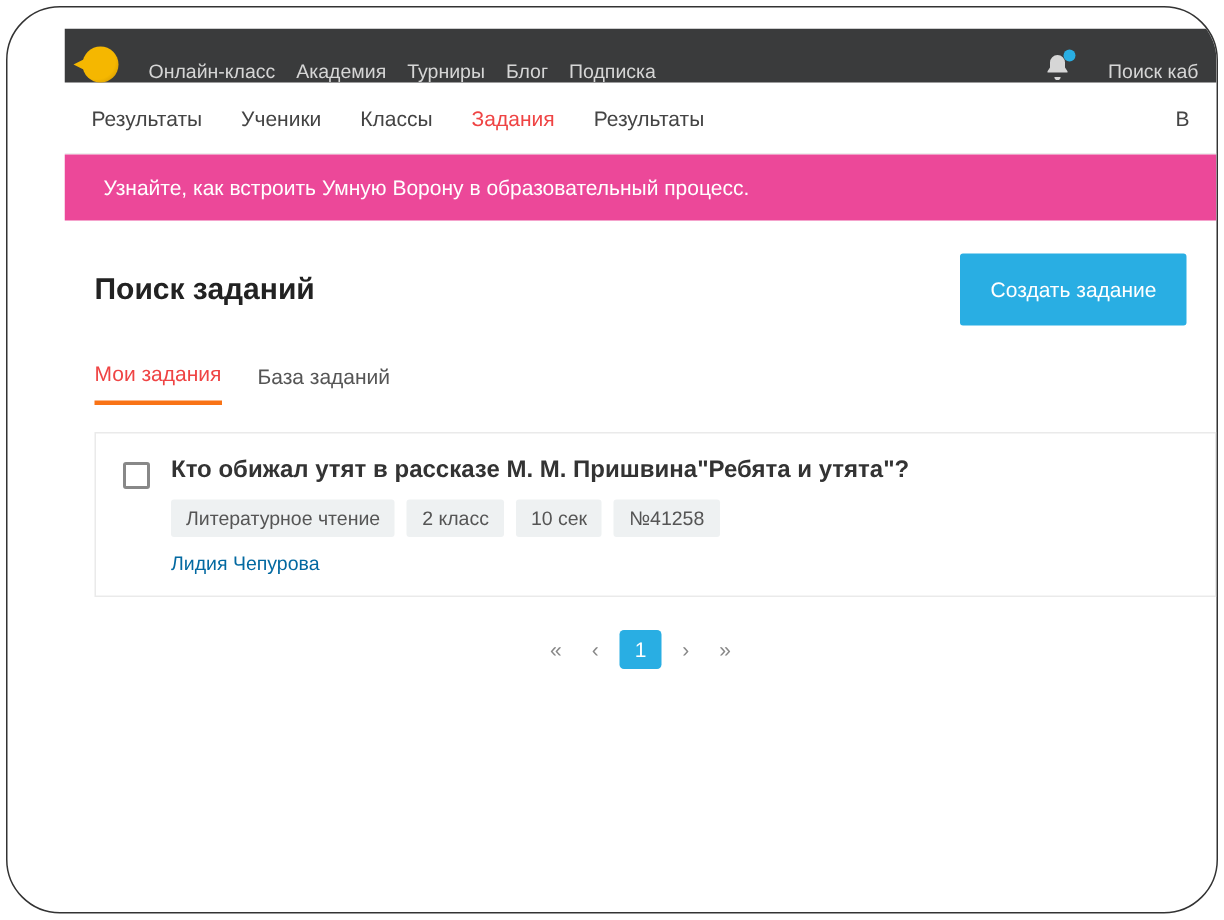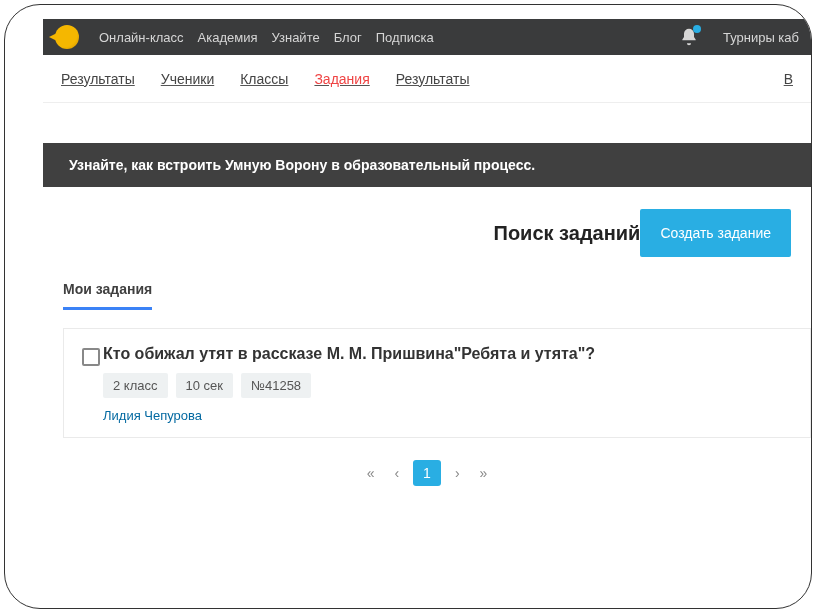--- a/index.html
+++ b/index.html
@@ -22,21 +22,21 @@
   .content-clip {
     position: absolute;
     top: 14px; left: 38px; right: 0; bottom: 22px;
     overflow: hidden;
   }
   
   .topnav {
     background: #3a3b3c;
     height: 36px;
     display: flex;
-    align-items: center;
+    align-items: flex-end;
     padding: 0 12px;
     color: #d6d6d6;
     font-size: 13px;
     gap: 14px;
     position: relative;
   }
   .logo {
     width: 24px; height: 24px;
     background: radial-gradient(circle at 40% 40%, #f5b700 60%, #c28a00 100%);
     border-radius: 50% 50% 50% 50%;
@@ -64,46 +64,43 @@
   .subtabs {
     height: 48px;
     display: flex;
     align-items: center;
     padding: 4px 18px;
     gap: 26px;
     font-size: 14px;
     color: #555;
     border-bottom: 1px solid #eee;
     background: #fff;
-    text-decoration: underline;
   }
   .subtabs .tab { cursor: pointer; color: #444; }
   .subtabs .tab.active { color: #ef4444; font-weight: 500; }
   .subtabs .spacer { flex: 1; }
   
   .banner {
-    background: #404040;
+    background: #ec4899;
     color: #fff;
     font-size: 14px;
     padding: 14px 26px;
-    font-weight: 700;
-    margin-top: 40px;
+    font-weight: 400;
   }
   
   .titlerow {
     display: flex;
     align-items: center;
     padding: 22px 20px 10px 20px;
   }
   .titlerow h1 {
     font-size: 20px;
     font-weight: 700;
     color: #222;
     flex: 1;
-    text-align: right;
   }
   .btn-primary {
     background: #29aee3;
     color: #fff;
     border: none;
     padding: 16px 20px;
     font-size: 14px;
     border-radius: 2px;
     cursor: pointer;
   }
@@ -111,23 +108,23 @@
   .innertabs {
     display: flex;
     align-items: center;
     padding: 4px 20px 0 20px;
     gap: 24px;
     font-size: 14px;
     color: #555;
   }
   .innertabs .itab { padding: 10px 0; cursor: pointer; }
   .innertabs .itab.active {
-    color: #404040;
-    border-bottom: 3px solid #3b82f6;
-    font-weight: 700;
+    color: #ef4444;
+    border-bottom: 3px solid #f97316;
+    font-weight: 400;
   }
   
   .searchpanel {
     background: #f7f9fa;
     margin: 12px 0 0 0;
     padding: 22px 20px;
   }
   .btn-search {
     background: #29aee3;
     color: #fff;
@@ -137,21 +134,21 @@
     border-radius: 2px;
     cursor: pointer;
     box-shadow: 0 2px 4px rgba(0,0,0,0.1);
   }
   
   .card {
     margin: 18px 0 0 20px;
     border: 1px solid #eaeaea;
     padding: 16px 18px 14px 18px;
     display: flex;
-    gap: 3px;
+    gap: 14px;
     align-items: flex-start;
   }
   .checkbox {
     width: 18px; height: 18px;
     border: 2px solid #888;
     border-radius: 2px;
     margin-top: 3px;
     flex-shrink: 0;
     cursor: pointer;
   }
@@ -192,31 +189,31 @@
 </head>
 <body>
 
 <div class="outer-frame">
   <div class="content-clip">
 
     <div class="topnav">
       <div class="logo"></div>
       <a>Онлайн-класс</a>
       <a>Академия</a>
-      <a>Узнайте</a>
+      <a>Турниры</a>
       <a>Блог</a>
       <a>Подписка</a>
       <div class="spacer"></div>
       <div class="bell">
         <svg viewBox="0 0 24 24">
             <path d="M12 2a6 6 0 0 0-6 6v4l-2 3v1h16v-1l-2-3V8a6 6 0 0 0-6-6zm0 20a2.5 2.5 0 0 0 2.5-2.5h-5A2.5 2.5 0 0 0 12 22z"></path>
           </svg>
         <div class="bell-dot"></div>
       </div>
-      <a style="margin-left:10px;">Турниры каб</a>
+      <a style="margin-left:10px;">Поиск каб</a>
     </div>
 
     <div class="subtabs">
       <span class="tab">Результаты</span>
       <span class="tab">Ученики</span>
       <span class="tab">Классы</span>
       <span class="tab active">Задания</span>
       <span class="tab">Результаты</span>
       <div class="spacer"></div>
       <span class="tab">В</span>
@@ -226,28 +223,30 @@
       <span>Узнайте, как встроить Умную Ворону в образовательный процесс.</span>
     </div>
 
     <div class="titlerow">
       <h1>Поиск заданий</h1>
       <button class="btn-primary">Создать задание</button>
     </div>
 
     <div class="innertabs">
       <span class="itab active">Мои задания</span>
+      <span class="itab">База заданий</span>
     </div>
 
 
     <div class="card">
       <div class="checkbox"></div>
       <div class="card-body">
         <div class="card-title">Кто обижал утят в рассказе М. М. Пришвина"Ребята и утята"?</div>
         <div class="tags">
+          <span class="tag">Литературное чтение</span>
           <span class="tag">2 класс</span>
           <span class="tag">10 сек</span>
           <span class="tag">№41258</span>
         </div>
         <div class="author">Лидия Чепурова</div>
       </div>
     </div>
 
     <div class="pagination">
       <span class="pg">«</span>

